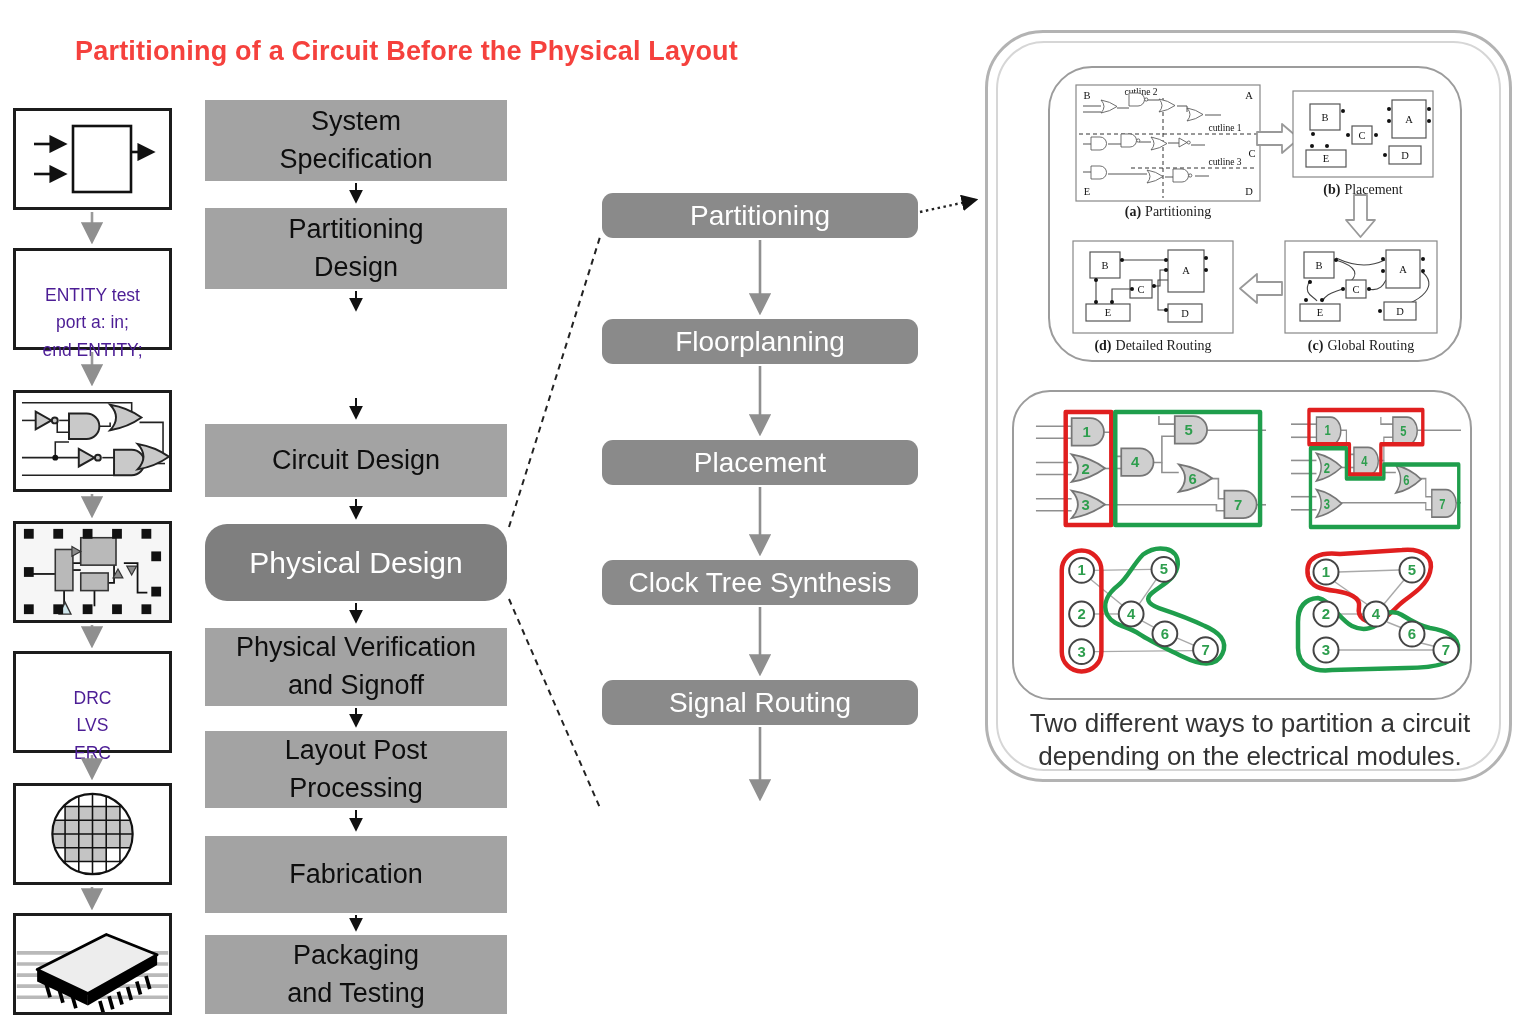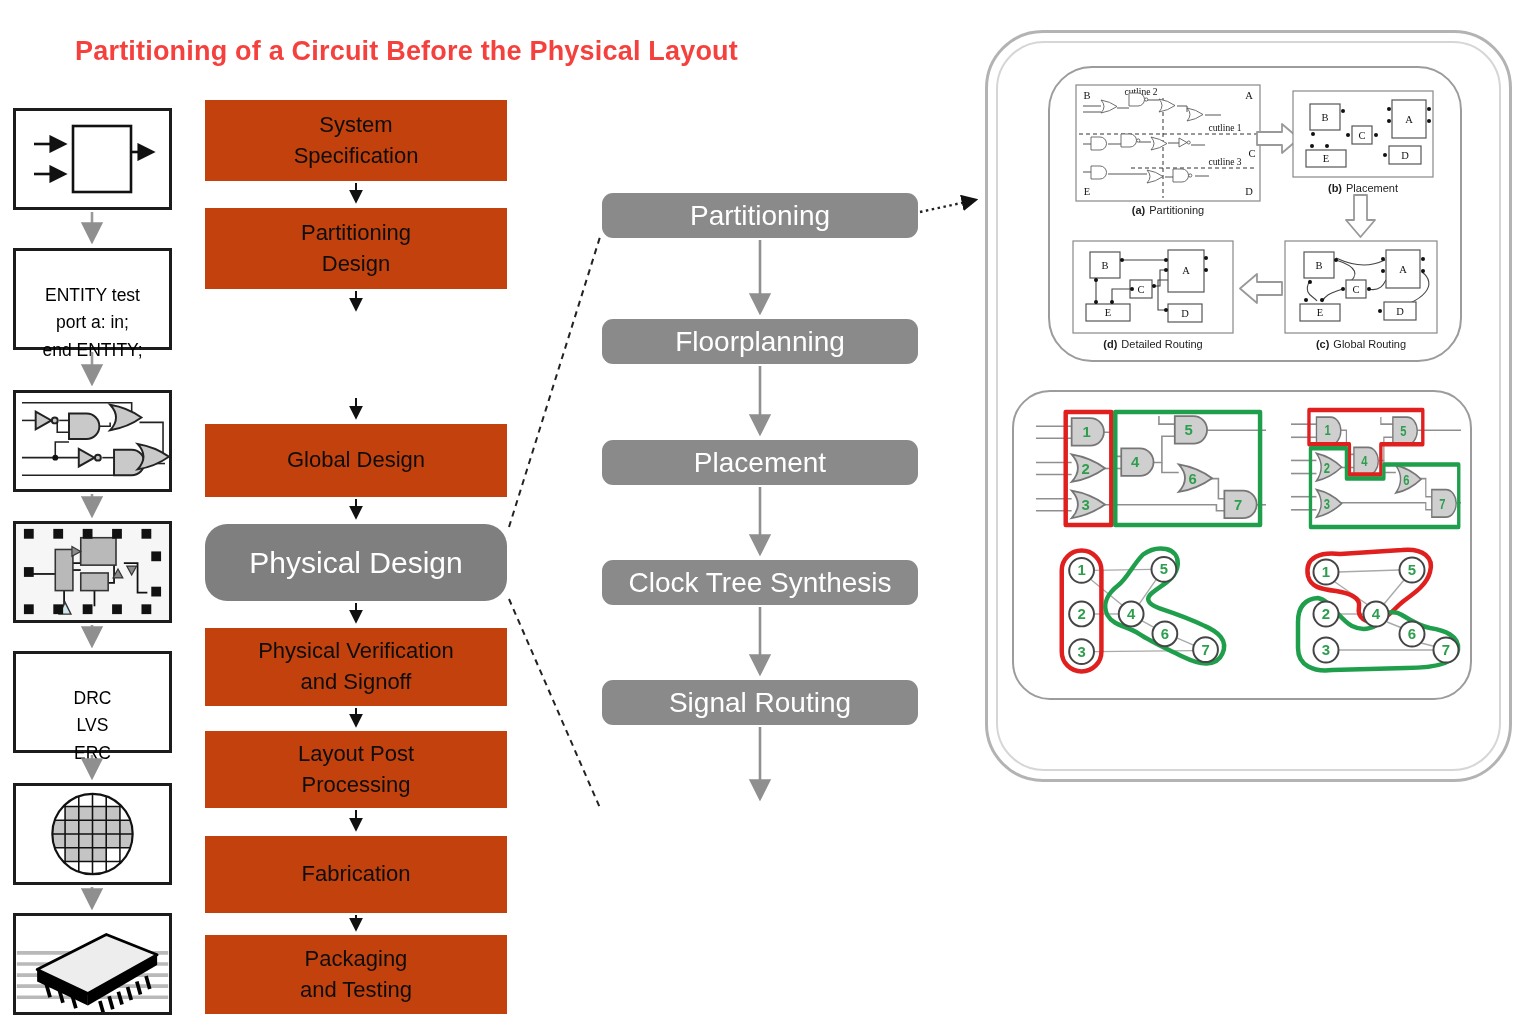--- a/index.html
+++ b/index.html
@@ -4,41 +4,41 @@
 <style>
   html,body{margin:0;padding:0;background:#fff;}
   .canvas{position:relative;width:1536px;height:1033px;background:#fff;overflow:hidden;
           font-family:"Liberation Sans",sans-serif;}
   .title{position:absolute;left:75px;top:36px;width:900px;margin:0;
          font-size:27px;font-weight:700;color:#f5413d;letter-spacing:.2px;}
   
   .icon-box{position:absolute;left:13px;width:159px;height:102px;background:#fff;
             border:3px solid #1c1c1c;box-sizing:border-box;display:flex;
             align-items:center;justify-content:center;}
-  .icon-text{font-size:17.5px;line-height:1.55;text-align:center;color:#000000;white-space:pre-line;margin-top:48px;}
+  .icon-text{font-size:17.5px;line-height:1.55;text-align:center;color:#4c1d95;white-space:pre-line;margin-top:48px;}
   .icon-box svg{display:block;}
   
-  .flow-box{position:absolute;left:205px;width:302px;background:#c2410c;color:#0e0e0e;
+  .flow-box{position:absolute;left:205px;width:302px;background:#a3a3a3;color:#0e0e0e;
             display:flex;align-items:center;justify-content:center;text-align:center;
-            font-size:22px;line-height:1.4;white-space:pre-line;box-sizing:border-box;}
+            font-size:27px;line-height:1.4;white-space:pre-line;box-sizing:border-box;}
   .flow-box.dark{background:#7f7f7f;color:#fff;border-radius:22px;font-weight:400;font-size:30px;}
   
   .mid-box{position:absolute;left:602px;width:316px;height:45px;background:#8a8a8a;color:#fff;
            border-radius:11px;display:flex;align-items:center;justify-content:center;
            font-size:28px;white-space:nowrap;}
   
   .big-panel{position:absolute;left:985px;top:30px;width:527px;height:752px;
              border:3px solid #b3b3b3;border-radius:58px;box-sizing:border-box;background:#fff;}
   .big-panel-inner{position:absolute;left:8px;top:8px;right:8px;bottom:8px;
                    border:2px solid #d6d6d6;border-radius:48px;}
   .sub-panel{position:absolute;border:2.5px solid #9c9c9c;box-sizing:border-box;background:#fff;}
   .sub-top{left:1048px;top:66px;width:414px;height:296px;border-radius:44px;}
   .sub-bottom{left:1012px;top:390px;width:460px;height:310px;border-radius:38px;}
   .subfig{position:absolute;}
-  .subfig-caption{position:absolute;font-family:Liberation Sans, sans-serif;font-size:11px;
+  .subfig-caption{position:absolute;font-family:Liberation Serif, serif;font-size:14px;
                   color:#1d1d1d;text-align:center;}
   .subfig-caption b{margin-right:4px;}
   .panel-caption{position:absolute;left:988px;top:707px;width:524px;text-align:center;
                  font-size:26px;line-height:1.28;color:#333;white-space:pre-line;}
   
   .gate{fill:#cfcfcf;stroke:#767676;stroke-width:1.7;}
   .tinygate{fill:#fff;stroke:#555;stroke-width:1.7;}
   .wire{stroke:#8f8f8f;stroke-width:1.6;fill:none;}
   .thinwire{stroke:#555;stroke-width:1;fill:none;}
   .cutline{stroke:#333;stroke-width:1;stroke-dasharray:4 3;fill:none;}
@@ -224,21 +224,21 @@
       <polygon points="22,58 77,84 77,97 22,71" fill="#000"></polygon>
       <polygon points="77,84 152,42 152,53 77,97" fill="#000"></polygon>
       <polygon points="22,58 97,20 152,42 77,84" fill="#ededed" stroke="#000" stroke-width="3" stroke-linejoin="round"></polygon>
     </svg>
   </div>
 
   <div class="flow-box" style="top:100px;height:81px">System
 Specification</div>
   <div class="flow-box" style="top:208px;height:81px">Partitioning
 Design</div>
-  <div class="flow-box" style="top:424px;height:73px">Global Design</div>
+  <div class="flow-box" style="top:424px;height:73px">Circuit Design</div>
   <div class="flow-box dark" style="top:524px;height:77px">Physical Design</div>
   <div class="flow-box" style="top:628px;height:78px">Physical Verification
 and Signoff</div>
   <div class="flow-box" style="top:731px;height:77px">Layout Post
 Processing</div>
   <div class="flow-box" style="top:935px;height:79px">Packaging
 and Testing</div>
   <div class="flow-box" style="top:836px;height:77px">Fabrication</div>
 
   <div class="mid-box" style="top:193px">Partitioning</div>
@@ -548,20 +548,22 @@
     </g>
     <text class="gnum" x="40" y="33">1</text>
     <text class="gnum" x="126" y="31">5</text>
     <text class="gnum" x="40" y="75">2</text>
     <text class="gnum" x="90" y="75">4</text>
     <text class="gnum" x="126" y="95">6</text>
     <text class="gnum" x="40" y="111">3</text>
     <text class="gnum" x="160" y="111">7</text>
   </svg>
 
+  <div class="panel-caption">Two different ways to partition a circuit
+depending on the electrical modules.</div>
 
   <svg class="connectors" width="1536" height="1033" viewBox="0 0 1536 1033">
 
     <g stroke="#9a9a9a" stroke-width="2.6">
       <line x1="92" y1="212" x2="92" y2="240" marker-end="url(#ah-gray)"></line>
       <line x1="92" y1="352" x2="92" y2="382" marker-end="url(#ah-gray)"></line>
       <line x1="92" y1="494" x2="92" y2="514" marker-end="url(#ah-gray)"></line>
       <line x1="92" y1="625" x2="92" y2="644" marker-end="url(#ah-gray)"></line>
       <line x1="92" y1="755" x2="92" y2="776" marker-end="url(#ah-gray)"></line>
       <line x1="92" y1="887" x2="92" y2="906" marker-end="url(#ah-gray)"></line>

